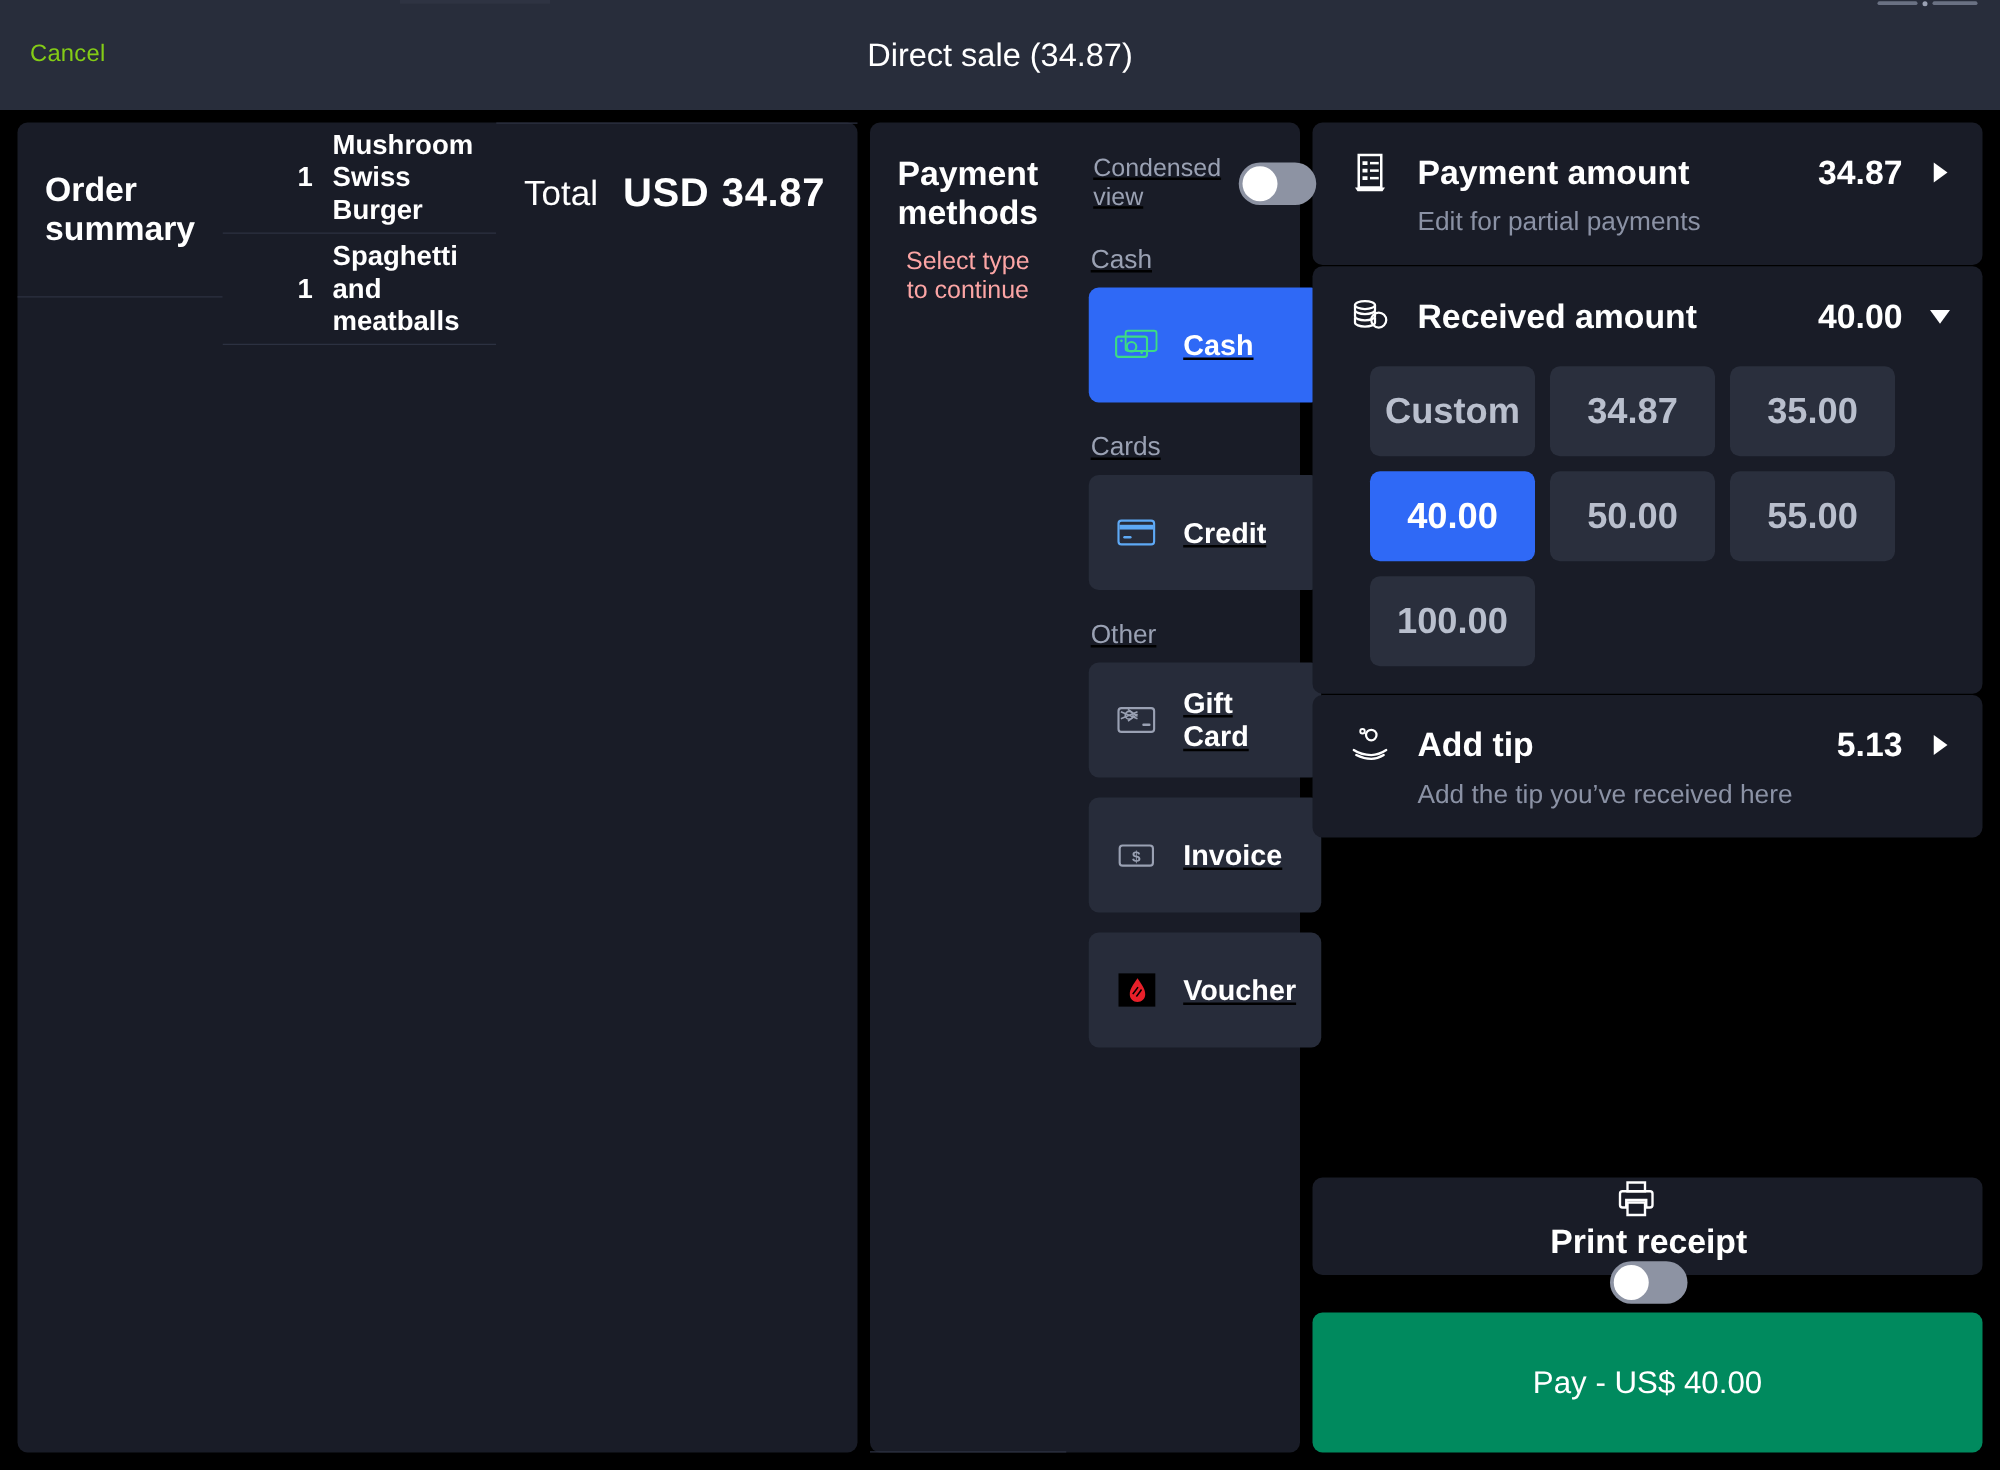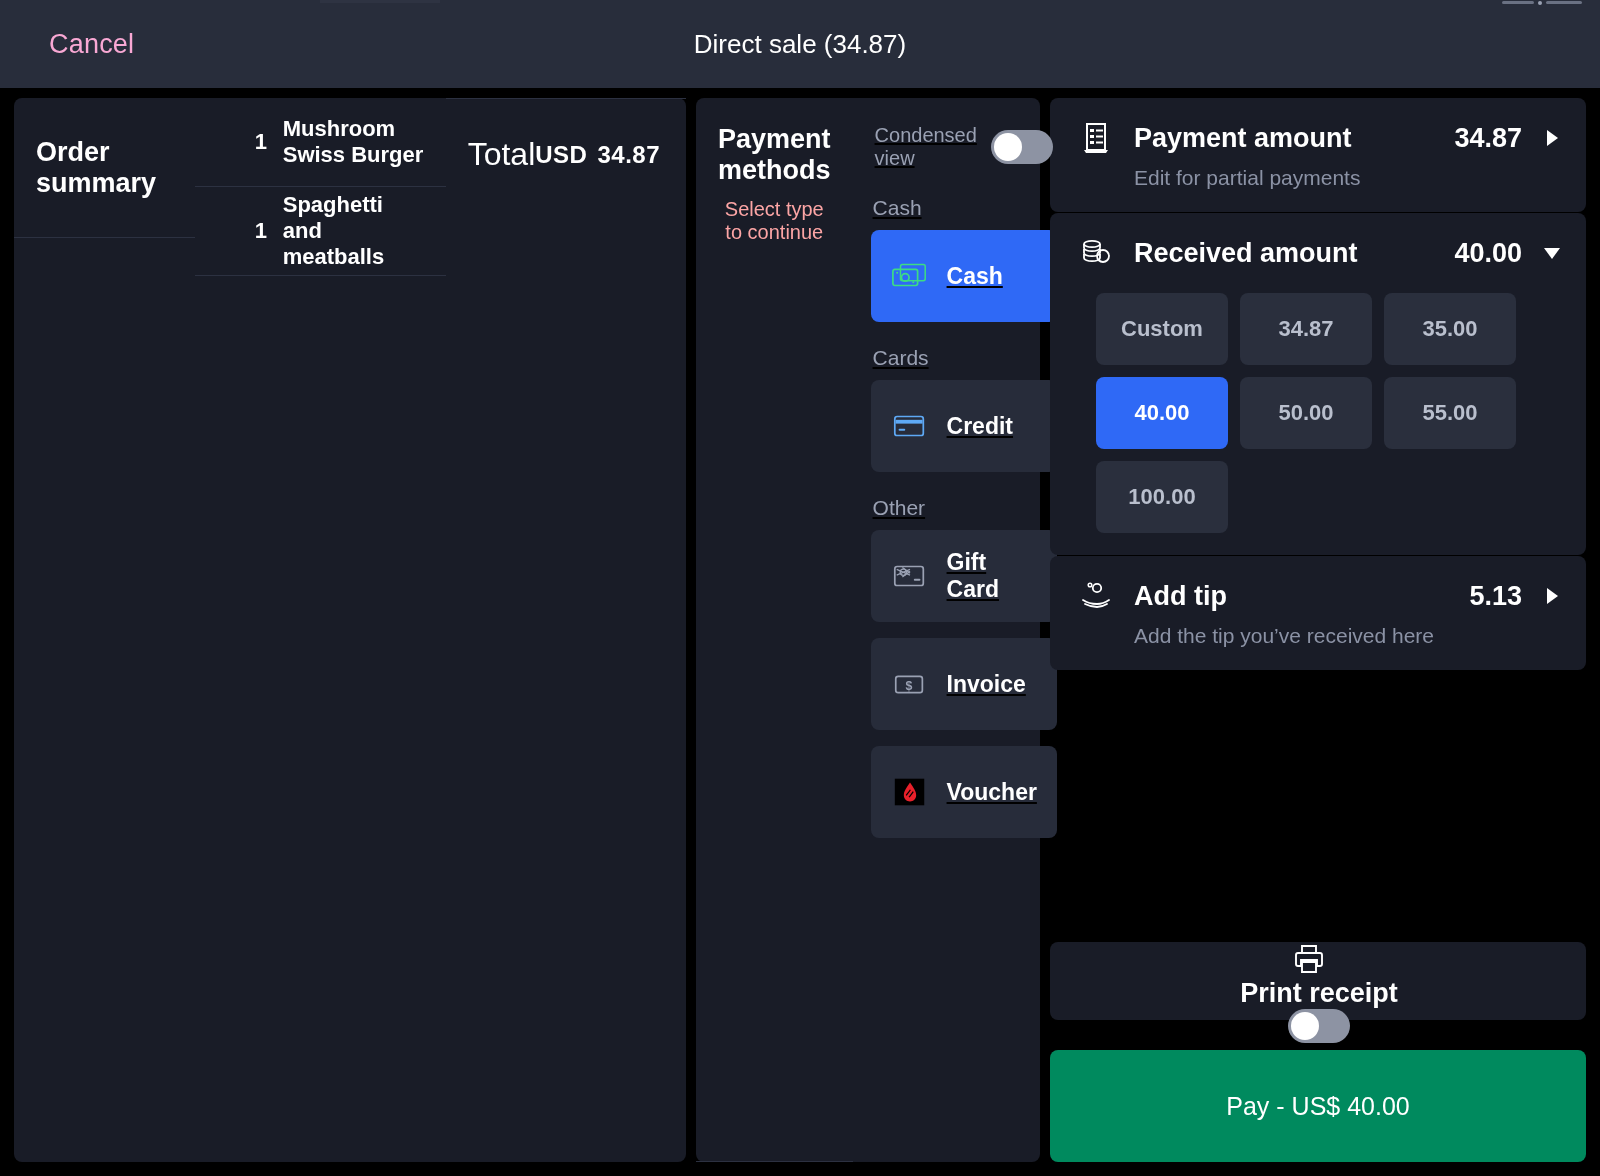--- a/index.html
+++ b/index.html
@@ -23,22 +23,22 @@
   }
   .header-rt {
     position: absolute; right: 14px; top: 0px; width: 84px; height: 5px;
     display: flex; gap: 4px; align-items: center;
   }
   .header-rt i { display:block; height:3px; background:#6a7183; border-radius:2px; }
   .header-rt i:nth-child(1){ width:32px; }
   .header-rt i:nth-child(2){ width:4px; height:4px; border-radius:50%; background:#9aa1b3; }
   .header-rt i:nth-child(3){ width:36px; }
   .cancel-btn {
-    position: absolute; left: 49px; top: 50%; transform: translateY(-50%);
-    color: #f9a8d4; font-size: 27px; letter-spacing: .2px;
+    position: absolute; left: 24px; top: 50%; transform: translateY(-50%);
+    color: #84cc16; font-size: 19px; letter-spacing: .2px;
     background: none; border: none; cursor: pointer;
     font-family: "Liberation Sans", sans-serif;
   }
   .header-title {
     position: absolute; left: 0; width: 1600px; text-align: center;
     top: 50%; transform: translateY(-50%);
     color: #ffffff; font-size: 26px;
   }
 
   
@@ -60,22 +60,22 @@
   .order-row {
     height: 89px; display: flex; align-items: center; gap: 14px;
     padding: 0 22px 0 60px; border-bottom: 1px solid #2c3141;
   }
   .order-qty { color:#fff; font-size: 22px; font-weight: bold; min-width: 14px;}
   .order-name { color:#fff; font-size: 22px; font-weight: bold; }
   .order-total {
     height: 112px; display: flex; align-items: center; justify-content: space-between;
     padding: 0 26px 0 22px; border-top: 1px solid #2c3141;
   }
-  .order-total .lbl { color:#fff; font-size: 32px; }
-  .order-total .val { color:#fff; font-size: 24px; font-weight: bold; letter-spacing:.5px; }
+  .order-total .lbl { color:#fff; font-size: 28px; }
+  .order-total .val { color:#fff; font-size: 32px; font-weight: bold; letter-spacing:.5px;margin-left:20px; }
   .order-total .val .cur { margin-right: 10px; }
 
   
   .col-methods { width: 344px; display: flex; flex-direction: row; }
   .pm-head { padding: 26px 22px 22px 22px; border-bottom: 1px solid #2c3141; }
   .pm-head h2 { font-size: 27px; color: #fff; font-weight: bold; margin-bottom: 12px; }
   .pm-head p { font-size: 20px; color: #fca5a5; text-align: center; }
   .pm-body { padding: 14px 18px 18px 18px; flex: 1 1 auto; text-decoration: underline; }
   .toggle-row {
     display: flex; align-items: center; justify-content: space-between;
@@ -116,21 +116,21 @@
   .chev-d { width:0; height:0; border-top: 11px solid #ffffff;
             border-left: 8px solid transparent; border-right: 8px solid transparent; }
   .row-sub { color: #8b92a5; font-size: 21px; margin-top: 10px; margin-left: 56px; }
 
   .amount-grid {
     display: grid; grid-template-columns: repeat(3, 132px);
     gap: 12px; margin-top: 22px; margin-left: 18px;
   }
   .amt-btn {
     height: 72px; border-radius: 8px; background: #2a2f3d;
-    color: #b9bfcd; font-size: 22px; font-weight: bold;
+    color: #b9bfcd; font-size: 29px; font-weight: bold;
     display: flex; align-items: center; justify-content: center;
     cursor: pointer; border: none; font-family: "Liberation Sans", sans-serif;
   }
   .amt-btn.selected { background: #2f69f6; color: #ffffff; }
 
   .gap-filler { flex: 1 1 auto; }
 
   .print-row {
     background: #191c27; border-radius: 8px; height: 78px;
     display: flex; align-items: center; padding: 0 26px 0 28px; flex-direction: column;

